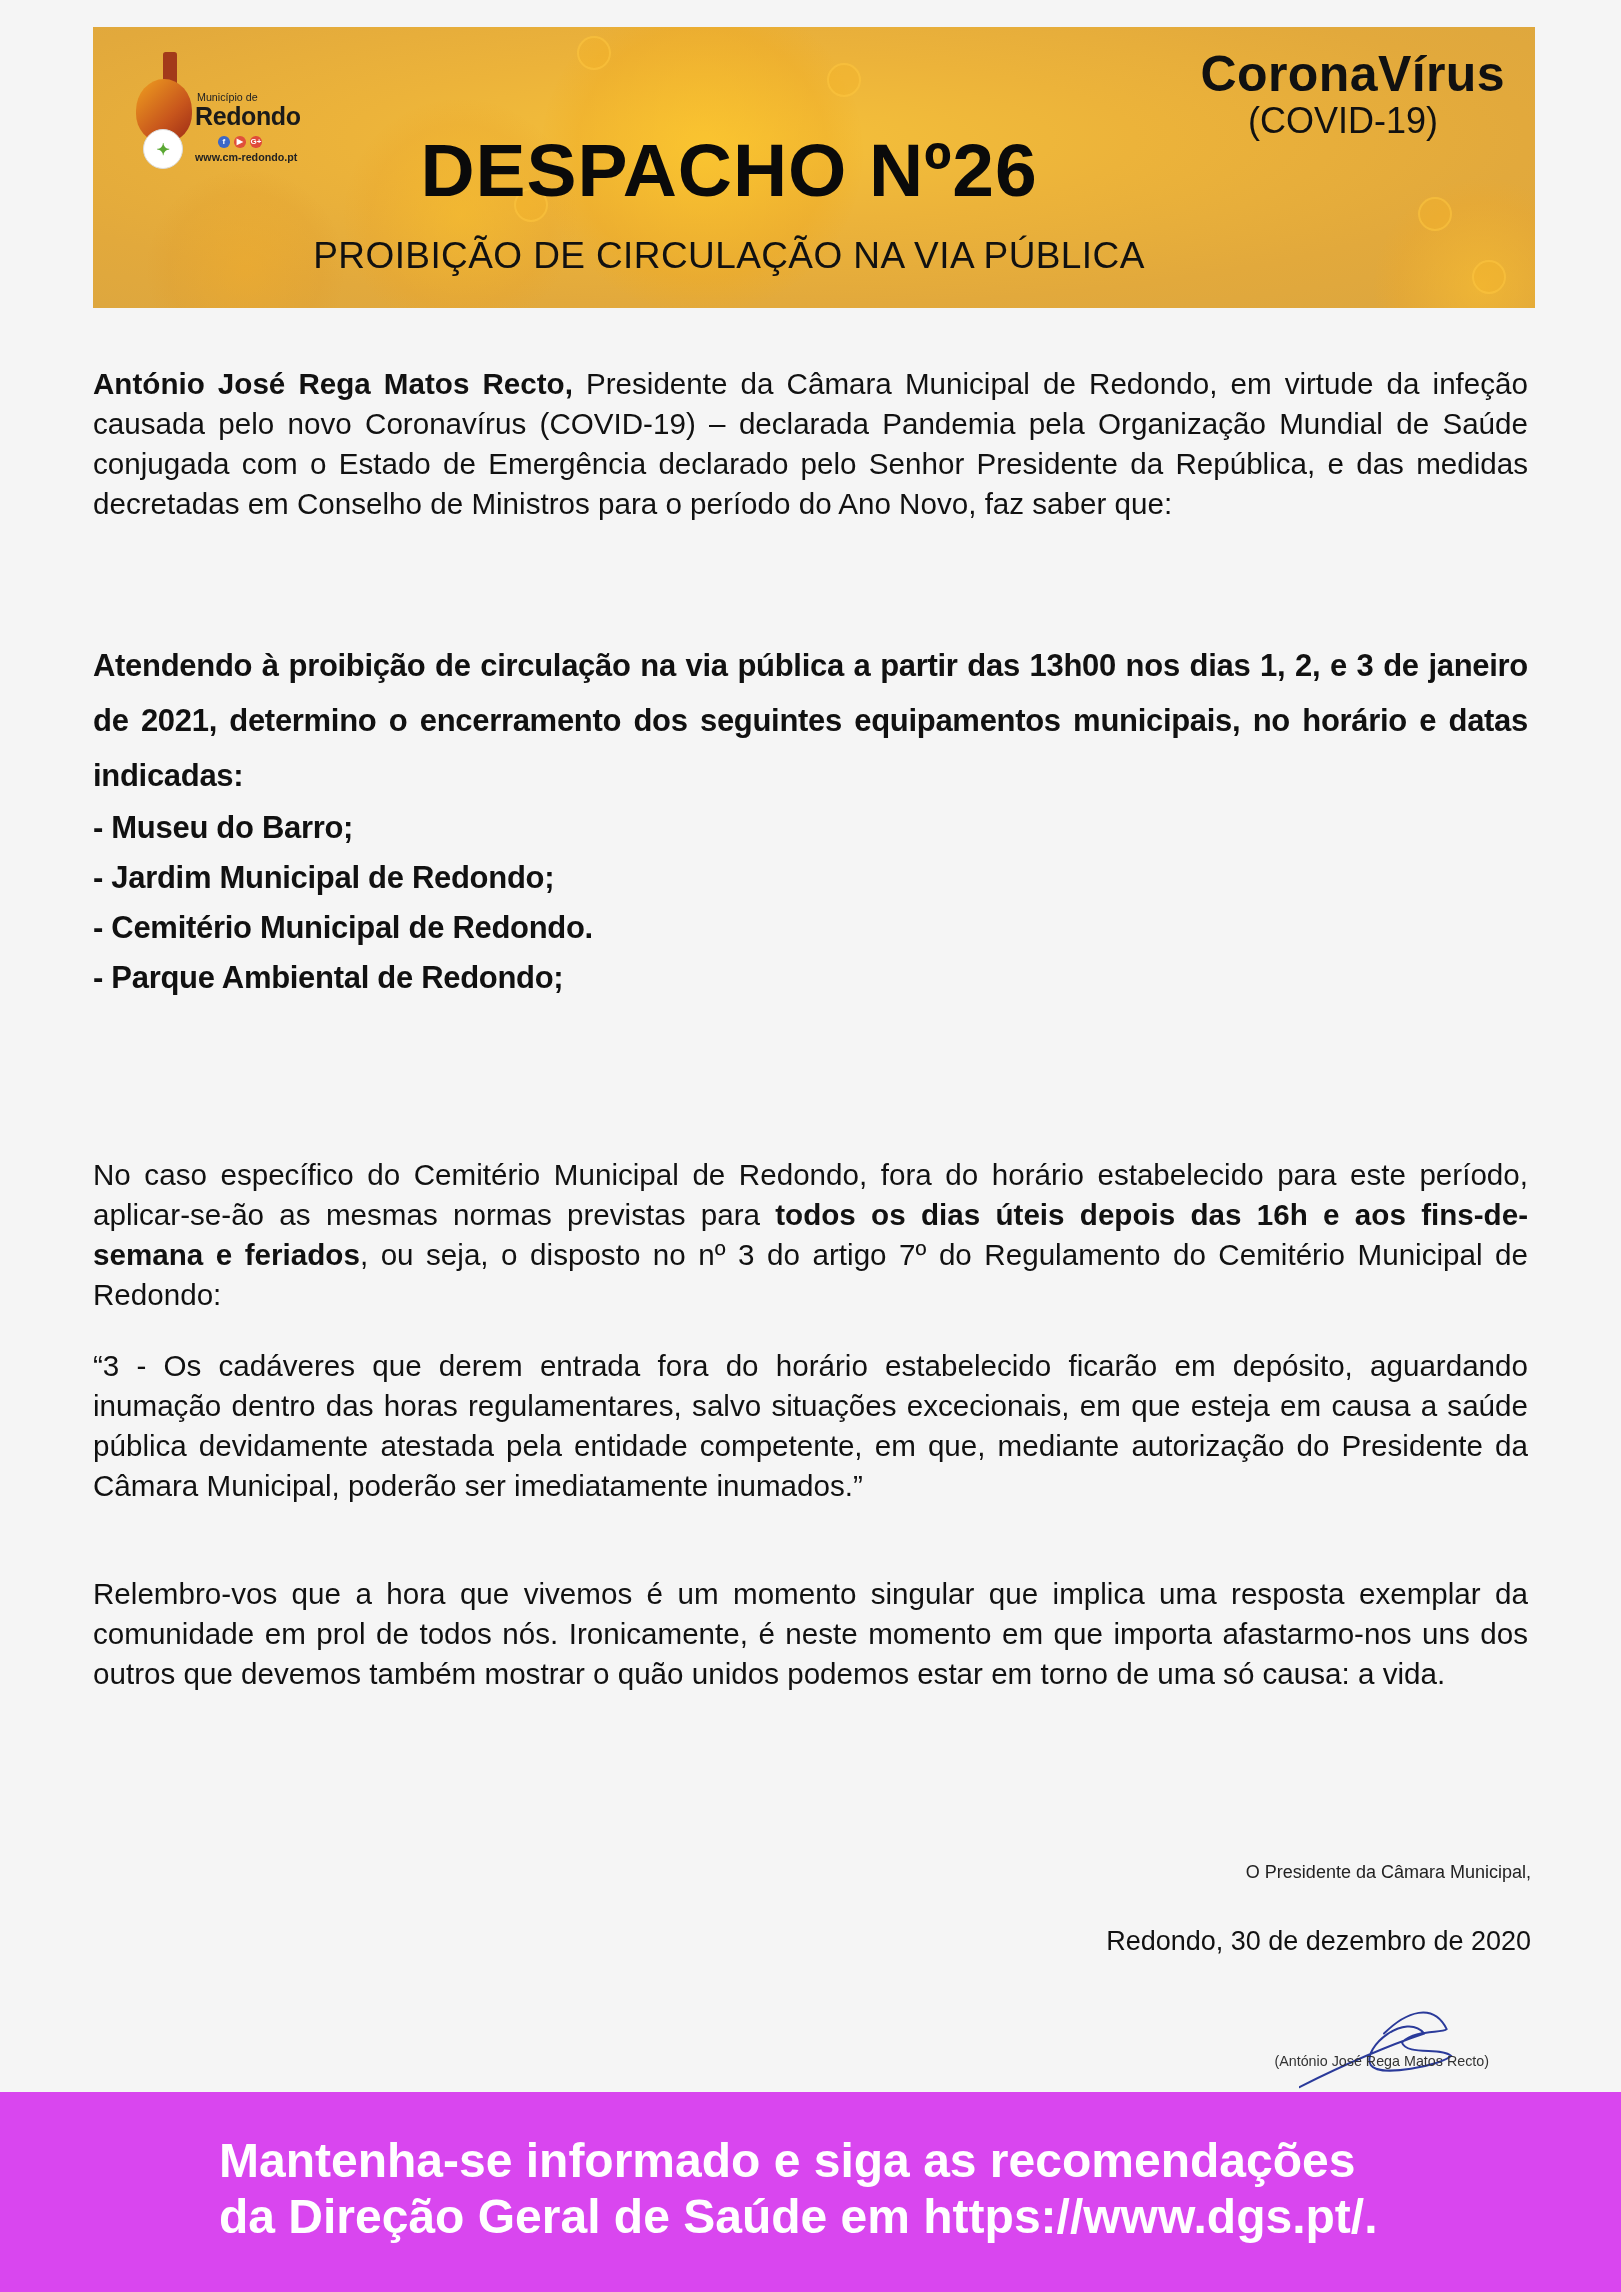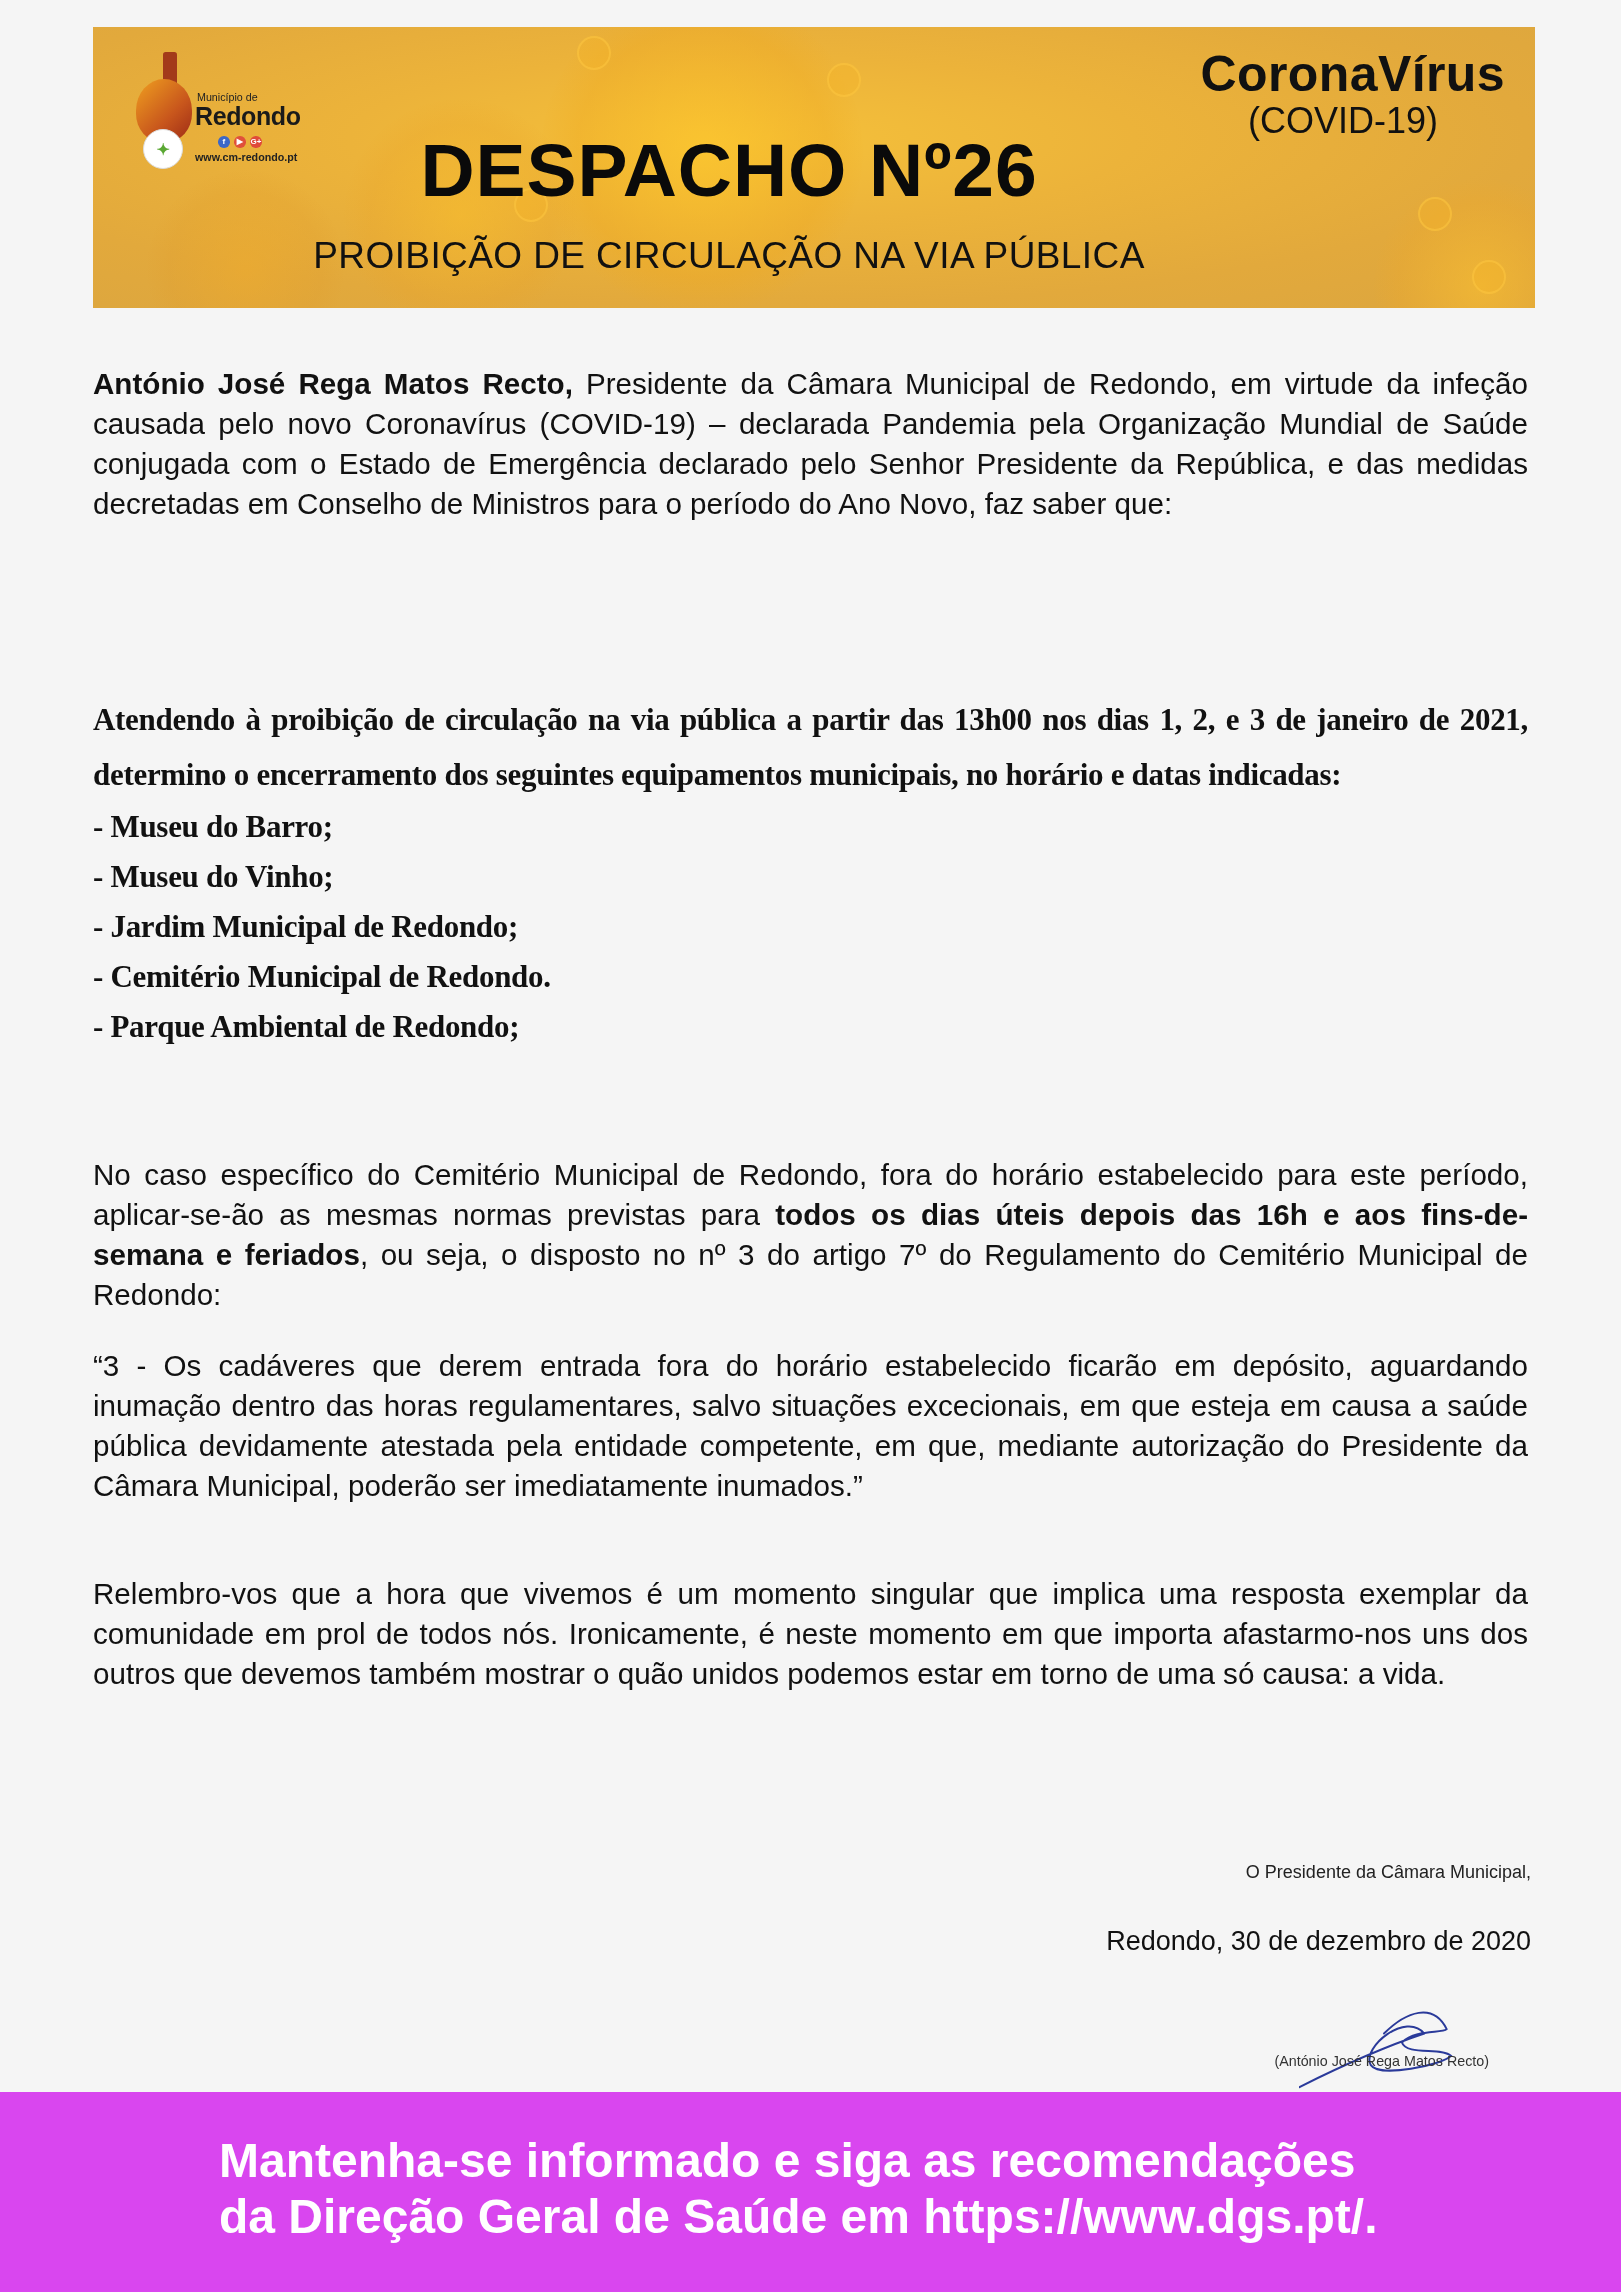--- a/index.html
+++ b/index.html
@@ -67,21 +67,21 @@
   .subtitle {
     position: absolute; left: 0; right: 0; top: 208px; text-align: center;
     font-size: 37px; color: #111; letter-spacing: 0.4px;
     padding-left: 90px; padding-right: 260px; box-sizing: border-box;
   }
 
   
   .content { position: absolute; left: 93px; width: 1435px; }
   .p { font-size: 29.6px; line-height: 40px; text-align: justify; margin: 0; color: #111; }
   .p-intro { top: 364px; }
-  .decision { top: 692px; font-family: Liberation Serif, serif; }
+  .decision { top: 638px; }
   .decision .lead {
     font-size: 31px; line-height: 55px; font-weight: bold; text-align: justify; margin: 0;
     letter-spacing: -0.3px;
   }
   .decision ul { list-style: none; padding: 0; margin: 0; }
   .decision li { font-size: 31px; line-height: 50px; font-weight: bold; letter-spacing: -0.3px; }
   .p-case { top: 1155px; }
   .p-quote { top: 1346px; }
   .p-closing { top: 1574px; }
 
@@ -138,21 +138,20 @@
 </div>
 
 <div class="content p-intro">
   <p class="p"><b>António José Rega Matos Recto,</b><span> Presidente da Câmara Municipal de Redondo, em virtude da infeção causada pelo novo Coronavírus (COVID-19) – declarada Pandemia pela Organização Mundial de Saúde conjugada com o Estado de Emergência declarado pelo Senhor Presidente da República, e das medidas decretadas em Conselho de Ministros para o período do Ano Novo, faz saber que:</span></p>
 </div>
 
 <div class="content decision">
   <p class="lead">Atendendo à proibição de circulação na via pública a partir das 13h00 nos dias 1, 2, e 3 de janeiro de 2021, determino o encerramento dos seguintes equipamentos municipais, no horário e datas indicadas:</p>
   <ul>
     <li>- Museu do Barro;</li>
-    <li>- Museu do Vinho;</li>
     <li>- Jardim Municipal de Redondo;</li>
     <li>- Cemitério Municipal de Redondo.</li>
     <li>- Parque Ambiental de Redondo;</li>
   </ul>
 </div>
 
 <div class="content p-case">
   <p class="p"><span>No caso específico do Cemitério Municipal de Redondo, fora do horário estabelecido para este período, aplicar-se-ão as mesmas normas previstas para </span><b>todos os dias úteis depois das 16h e aos fins-de-semana e feriados</b><span>, ou seja, o disposto no nº 3 do artigo 7º do Regulamento do Cemitério Municipal de Redondo:</span></p>
 </div>
 

